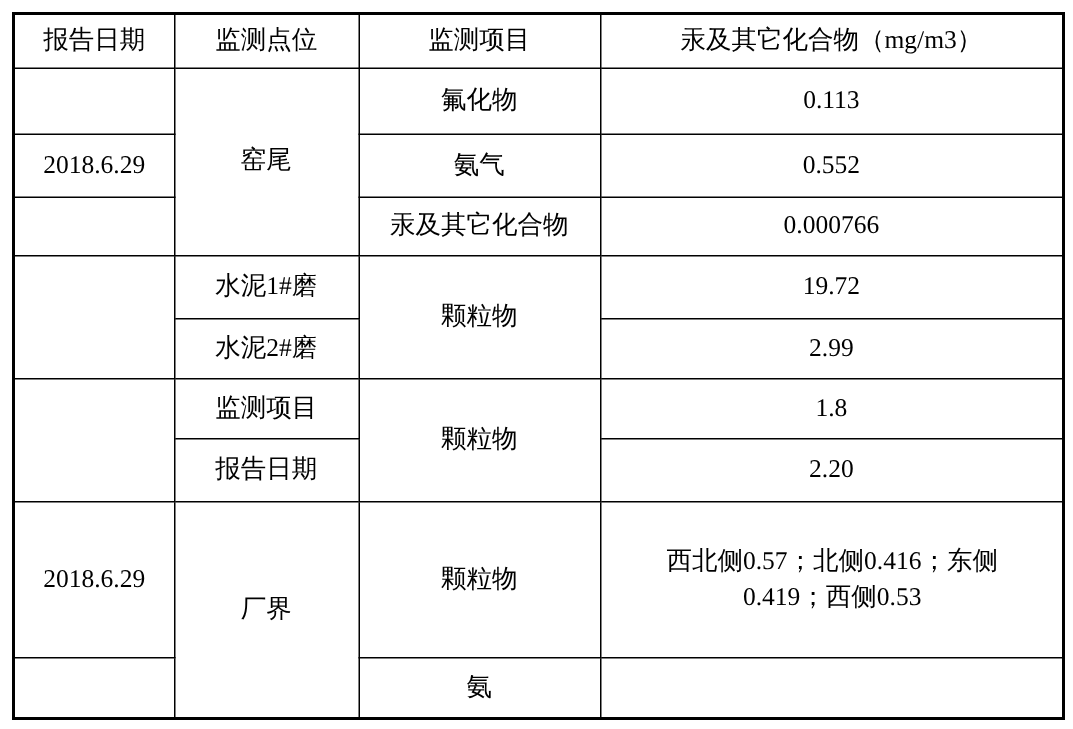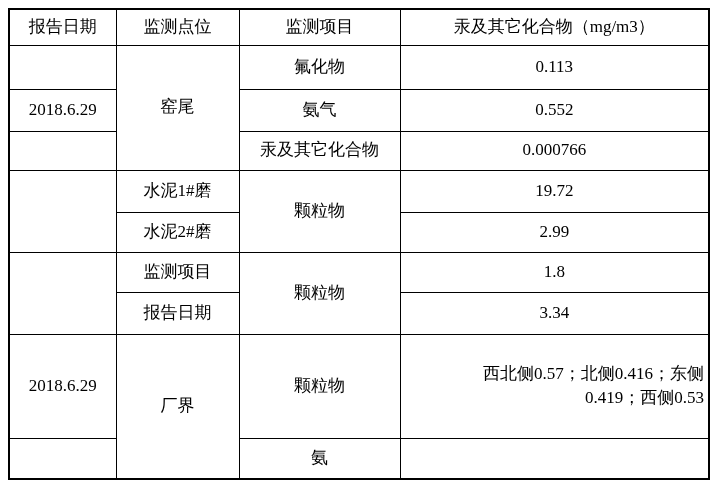--- a/index.html
+++ b/index.html
@@ -26,21 +26,21 @@
     font-weight: normal;
     font-size: 17px;
     line-height: 1.3;
     text-align: center;
     vertical-align: middle;
     padding: 2px 3px;
     overflow: hidden;
     word-break: break-all;
   }
   table.report td.value-left {
-    text-align: right;
+    text-align: center;
     padding-left: 5px;
     padding-right: 4px;
     white-space: pre-line;
     line-height: 1.4;
   }
 </style>
 </head>
 <body>
 
 <table class="report">
@@ -87,21 +87,21 @@
     </tr>
 
     <tr style="height:40px">
       <td rowspan="2"></td>
       <td>监测项目</td>
       <td rowspan="2">颗粒物</td>
       <td>1.8</td>
     </tr>
     <tr style="height:42px">
       <td>报告日期</td>
-      <td>3.34</td>
+      <td>2.20</td>
     </tr>
 
     <tr style="height:104px">
       <td>2018.6.29</td>
       <td rowspan="2">厂界</td>
       <td>颗粒物</td>
       <td class="value-left">西北侧0.57；北侧0.416；东侧
 0.419；西侧0.53</td>
     </tr>
     <tr style="height:41px">

